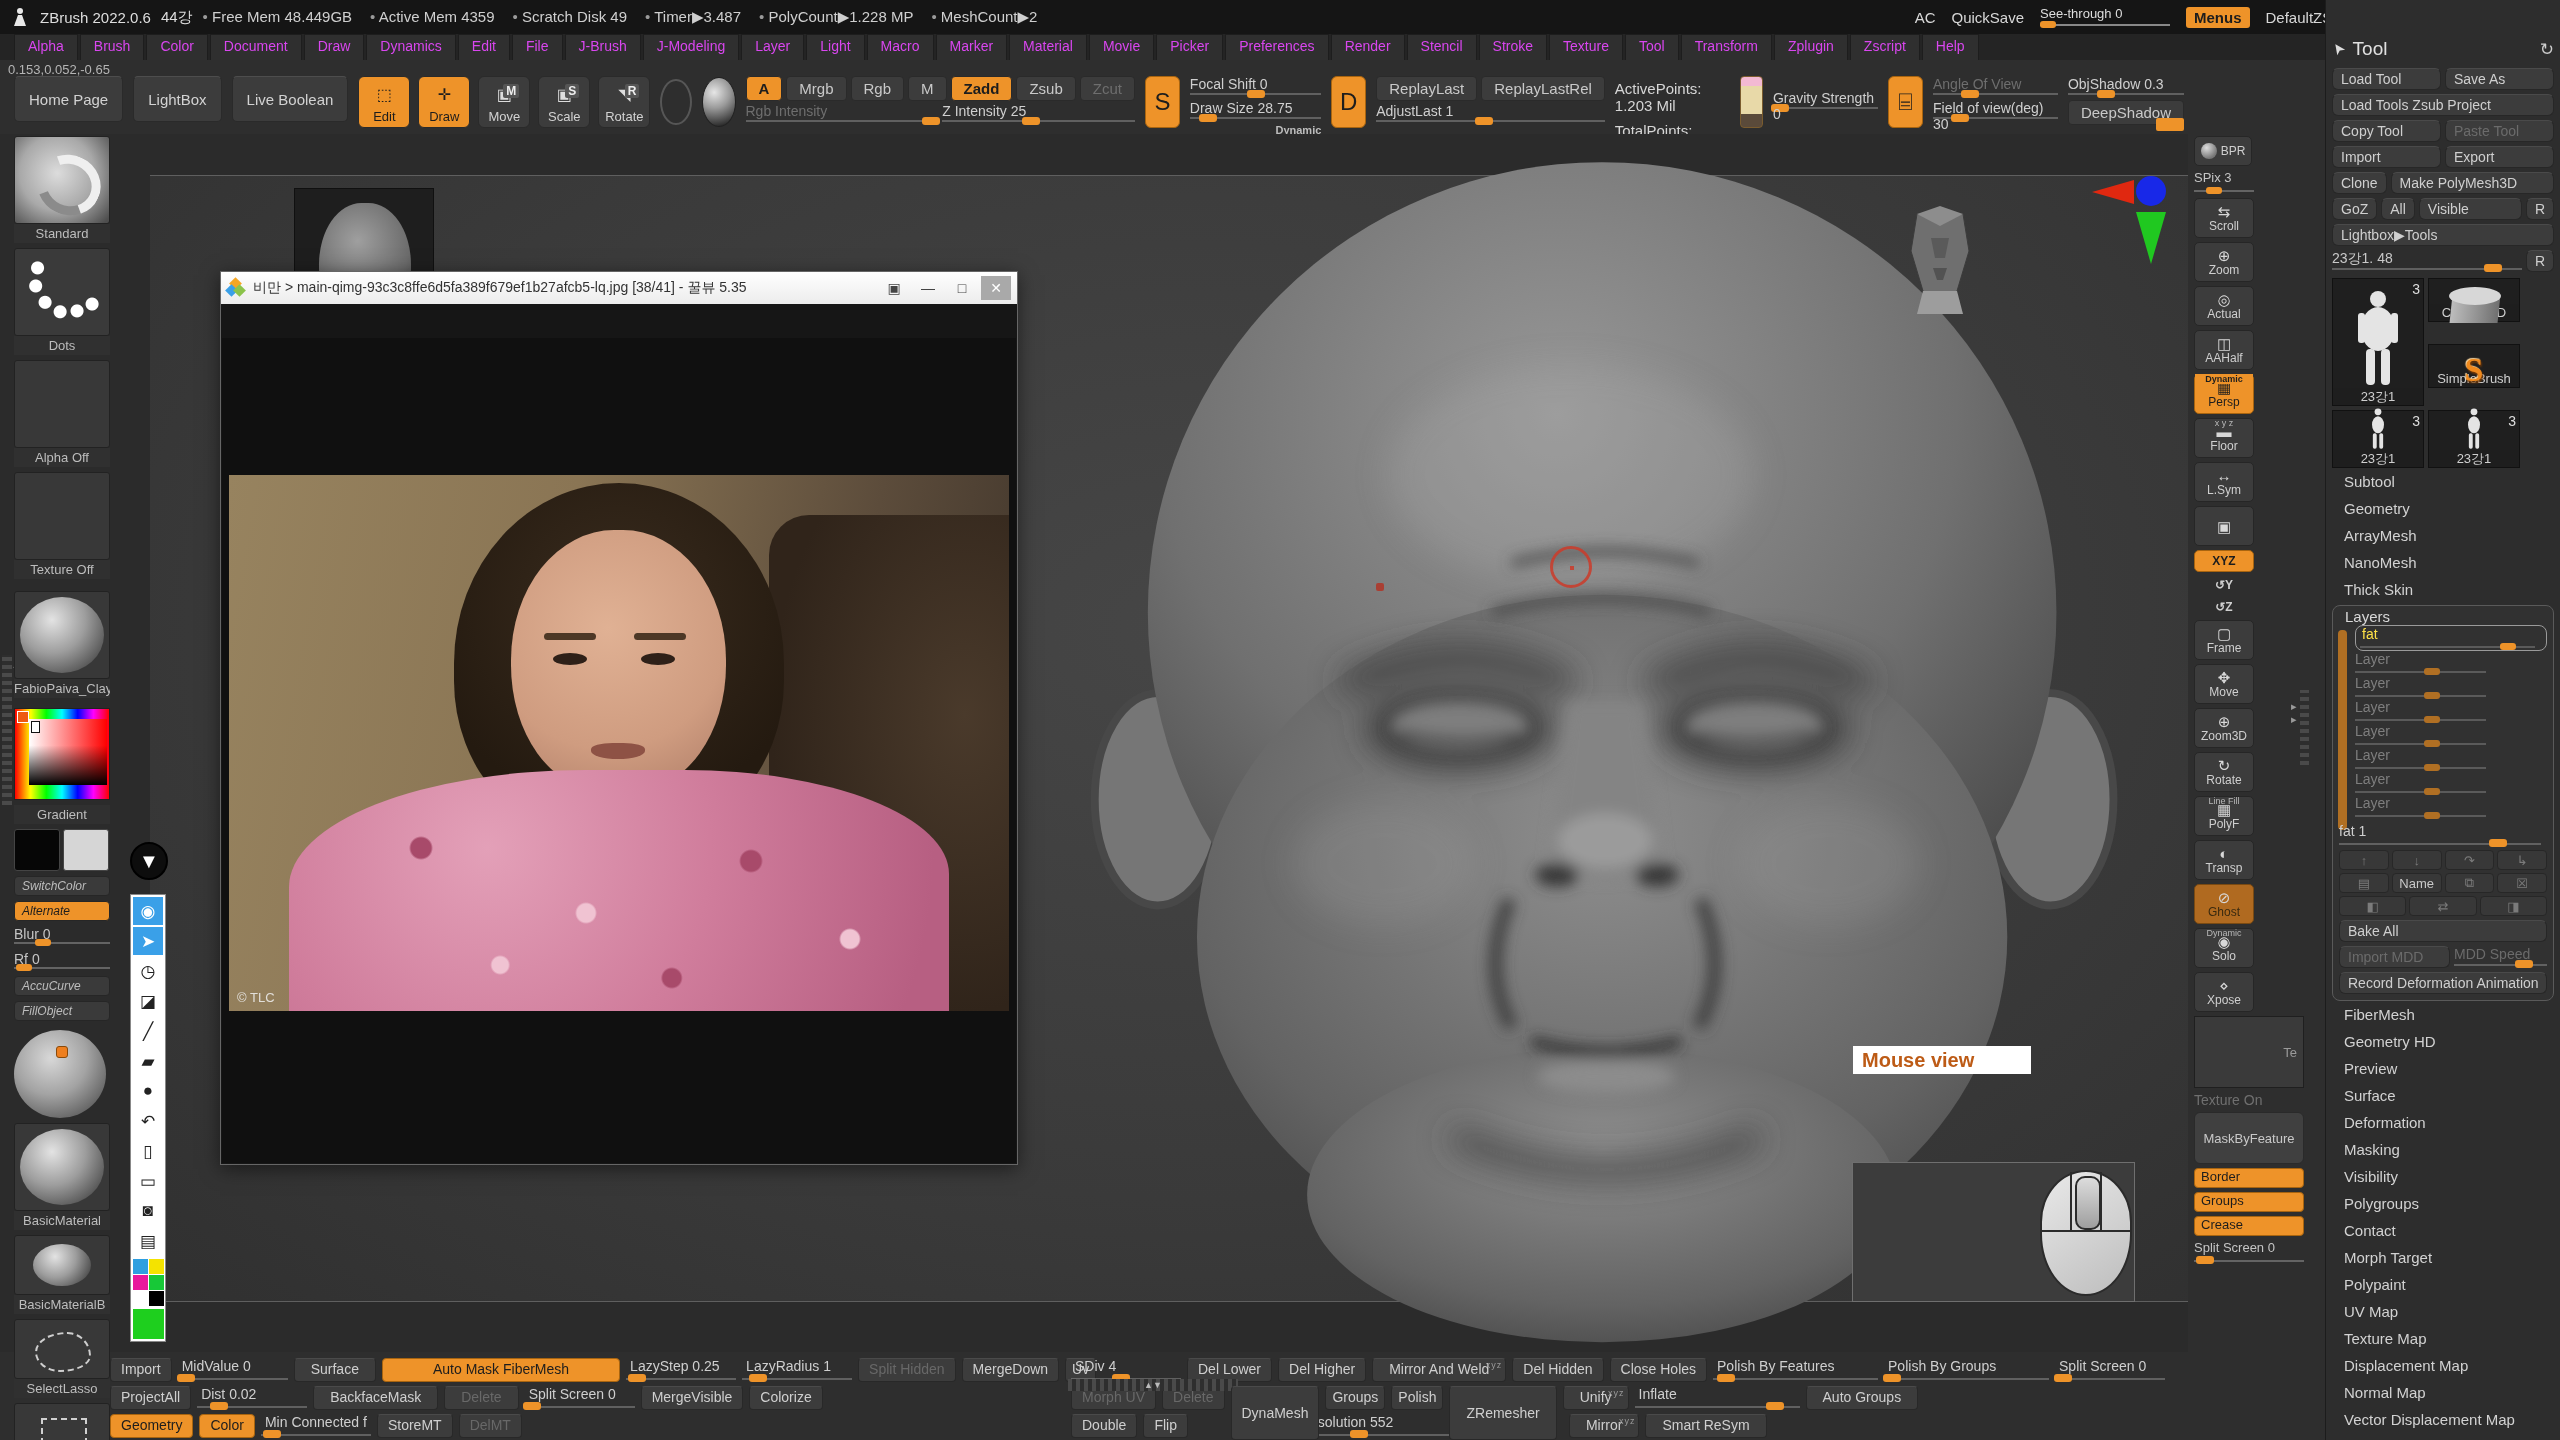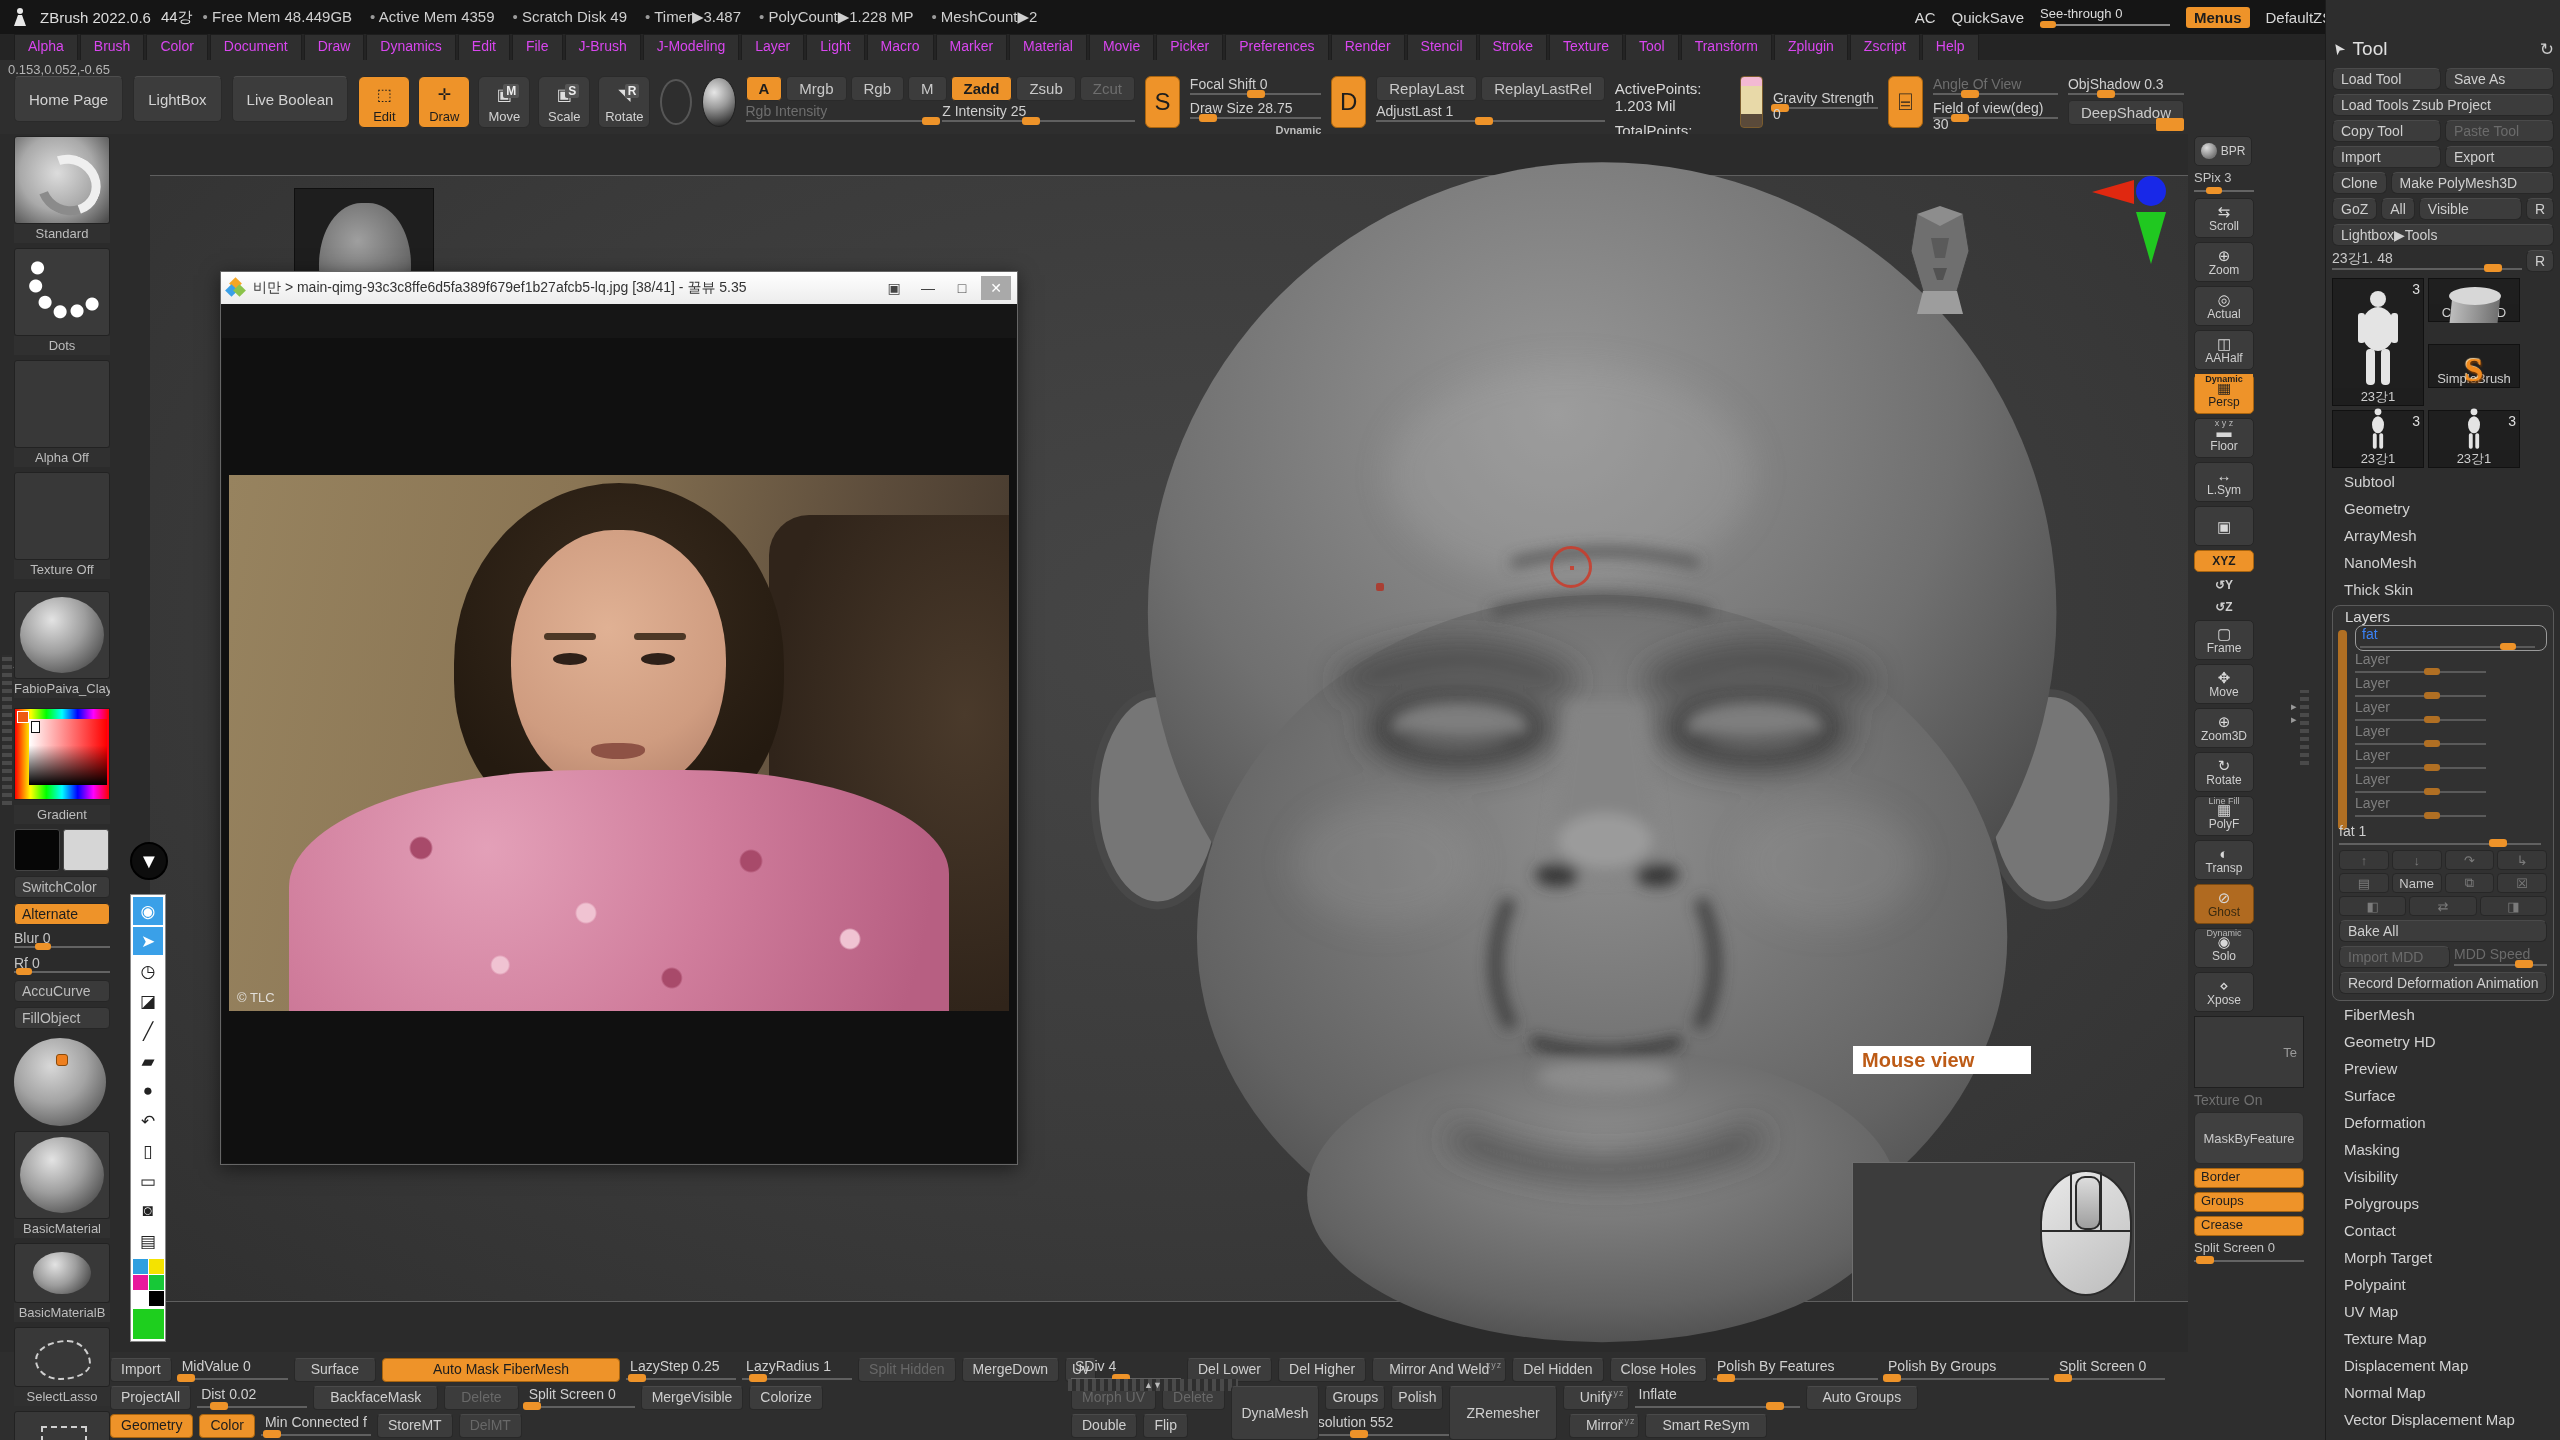--- a/index.html
+++ b/index.html
@@ -94,21 +94,21 @@
   .kind-sm.kind-sphere .thumb::after { inset:8px 18px; }
   .colorpicker { width:96px; height:92px; position:relative; border:1px solid #222;
         background:linear-gradient(90deg,#f00,#ff0,#0f0,#0ff,#00f,#f0f,#f00); }
   .colorpicker .sv { position:absolute; left:14px; top:10px; right:2px; bottom:14px;
         background:linear-gradient(to top, #000, rgba(0,0,0,0) 60%), linear-gradient(to right, #fff, #f00); }
   .colorpicker .mark { position:absolute; left:16px; top:12px; width:9px; height:12px; border:1px solid #111; background:#fff; }
   .colorpicker .corner { position:absolute; left:2px; top:2px; width:12px; height:12px; background:#ee5a12; border:1px solid #fff; }
   .swatches { display:flex; width:96px; gap:3px; }
   .swatches .swb { width:46px; height:42px; border-radius:3px; border:1px solid #444; }
   .sb-btn { width:96px; background:#3a3a3a; border:1px solid #262626; border-radius:4px; color:#bdbdbd;
-            font-size:14px; padding:2px 7px; cursor:pointer; }
+            font-size:12px; padding:2px 7px; cursor:pointer;font-style:italic; }
   .sb-btn.orange { background:#ee9329; color:#1d1d1d; }
   .sb-slider { width:96px; position:relative; height:20px; font-size:14px; color:#c5c5c5; }
   .sb-slider .track { position:absolute; left:0; right:0; bottom:2px; height:2px; background:#888; opacity:.6; }
   .sb-slider .knob { position:absolute; bottom:0; width:16px; height:7px; background:#ee9329; border-radius:3px; margin-left:-8px; }
   .bigsphere { width:92px; height:88px; border-radius:50%; position:relative; margin-top:4px;
         background:radial-gradient(circle at 40% 32%, #d8d8d8, #a3a3a3 45%, #4a4a4a 92%); }
   .bigsphere .dot { position:absolute; left:42px; top:16px; width:12px; height:12px; border-radius:3px; background:#ee7f1f; border:1px solid #8a4a0a; }
 
   
   .anno { position:absolute; left:130px; top:842px; width:40px; z-index:40; }
@@ -265,21 +265,21 @@
   .sbrushS { position:absolute; left:50%; top:6px; transform:translateX(-50%); font-size:34px; font-weight:bold;
              color:#f08a1e; text-shadow:1px 2px 2px #7a3c05, -1px -1px 1px #ffd9a0; font-family:"Liberation Serif",serif; }
   .tp-section { color:#d2d2d2; font-size:15px; padding:5px 0 5px 12px; cursor:pointer; }
   .layersbox { border:1px solid #5a5a5a; border-radius:8px; background:#313131; margin-top:2px; padding:2px 6px 6px 6px; position:relative; }
   .layersbox .lb-title { font-size:15px; color:#d8d8d8; padding-left:6px; }
   .lscroll { position:absolute; left:5px; top:24px; width:9px; height:200px; background:#b06f23; border-radius:4px; }
   .lrows { margin-left:16px; }
   .lrow { position:relative; height:24px; color:#7e7e7e; font-size:14px; }
   .lrow .ltrack { position:absolute; left:0; width:68%; bottom:2px; height:2px; background:#777; opacity:.6; }
   .lrow .lknob { position:absolute; bottom:0; width:16px; height:7px; background:#b06f23; border-radius:3px; margin-left:-8px; left:40%; }
-  .lrow.active { border:1px solid #9a9a9a; border-radius:8px; height:26px; padding-left:6px; color:#3b82f6; }
+  .lrow.active { border:1px solid #9a9a9a; border-radius:8px; height:26px; padding-left:6px; color:#fde047; }
   .lrow.active .ltrack { width:92%; left:4px; }
   .lrow.active .lknob { left:80%; background:#ee9329; }
   .fat1 { position:relative; height:24px; font-size:14px; color:#cfcfcf; margin-top:4px; }
   .fat1 .track { position:absolute; left:0; right:6px; bottom:2px; height:2px; background:#888; opacity:.55; }
   .fat1 .knob { position:absolute; bottom:0; left:72%; width:18px; height:8px; background:#ee9329; border-radius:3px; }
   .icongrid { display:grid; grid-template-columns:1fr 1fr 1fr 1fr; gap:3px; margin-top:3px; }
   .ib { background:#383838; border:1px solid #272727; border-radius:4px; color:#7b7b7b; height:20px; font-size:13px;
         display:flex; align-items:center; justify-content:center; cursor:pointer; }
   .ib.lbl { color:#c9c9c9; }
 

